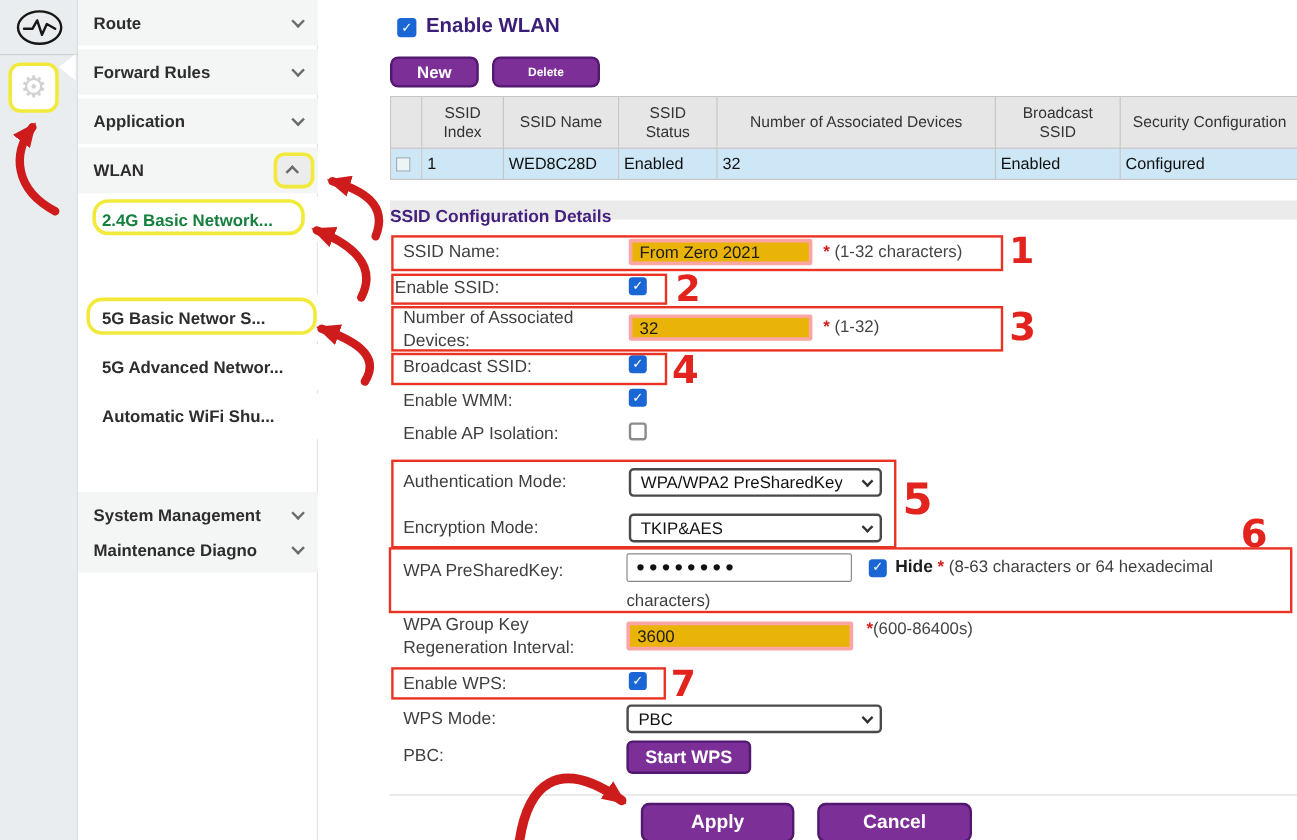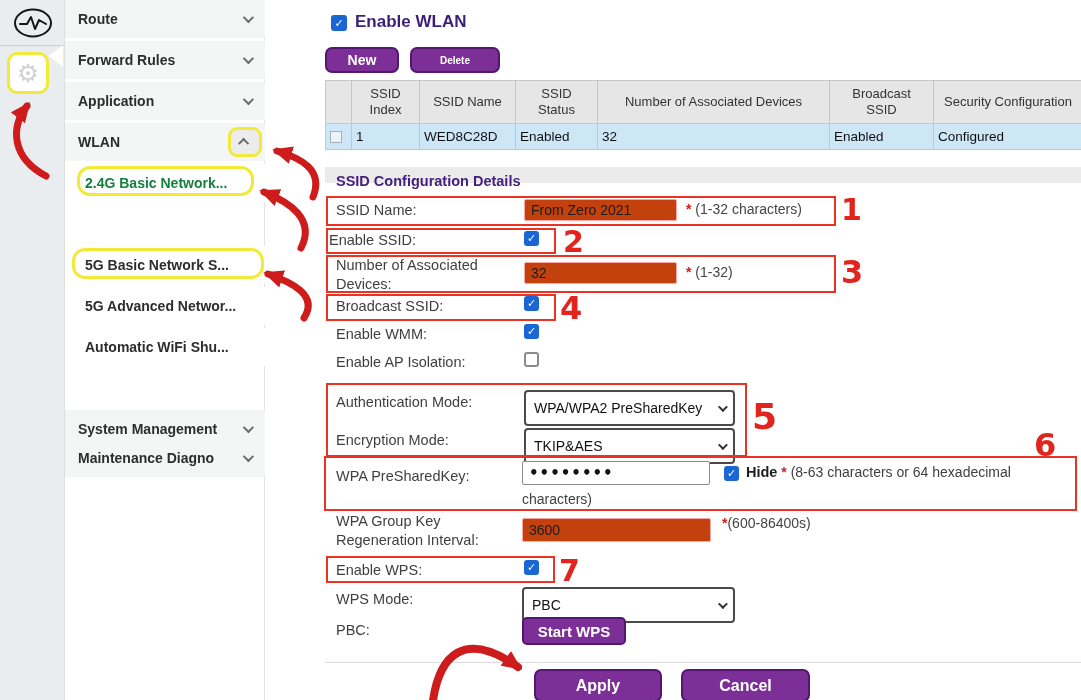--- a/index.html
+++ b/index.html
@@ -39,27 +39,27 @@
   .pbtn { background:#7b2f97; border:2px solid #52186f; border-radius:7px; color:#fff; font-weight:bold; display:flex; align-items:center; justify-content:center; cursor:pointer; }
   .btn-new { position:absolute; left:325px; top:47px; width:74px; height:26px; font-size:14px; }
   .btn-delete { position:absolute; left:410px; top:47px; width:90px; height:26px; font-size:10px; }
 
   
   .ssid-table { position:absolute; left:325px; top:80px; width:757px; border-collapse:collapse; table-layout:fixed; }
   .ssid-table th { background:#e6e6e6; color:#333; font-weight:normal; font-size:13px; height:43px; border:1px solid #c6c6c6; text-align:center; line-height:1.25; padding:0 7px; }
   .ssid-table td { background:#cde7f7; color:#101010; font-size:13.5px; height:26px; border:1px solid #c6c6c6; padding:0 4px; }
   .row-cb { width:12px; height:12px; background:#eef3f6; border:1px solid #9fb2bc; display:inline-block; vertical-align:middle; }
 
-  .config-header { position:absolute; left:325px; top:167px; width:756px; height:16px; background:#ebebeb; line-height:28px; padding-left:11px; color:#45207e; font-weight:bold; font-size:14.5px; }
+  .config-header { position:absolute; left:325px; top:167px; width:756px; height:16px; background:#ebebeb; line-height:28px; color:#45207e; font-weight:bold; font-size:14.5px; }
 
   .flabel { position:absolute; color:#3f3f3f; font-size:14.5px; }
-  .tin { position:absolute; border:1px solid #fca5a5; border-radius:2px; font-family:"Liberation Sans",sans-serif; font-size:14px; color:#1c1c1c; padding:0 6px; background:#c2410c; }
+  .tin { position:absolute; border:3px solid #fca5a5; border-radius:2px; font-family:"Liberation Sans",sans-serif; font-size:14px; color:#1c1c1c; padding:0 6px; background:#eab308; }
   .starhint { position:absolute; font-size:14px; color:#454545; }
   .star { color:#d0201c; font-weight:bold; }
-  .sel { position:absolute; height:36px; border:2px solid #4a4a4a; border-radius:4px; background:#fff; display:flex; align-items:center; justify-content:space-between; padding:0 8px; font-size:14px; color:#111; }
+  .sel { position:absolute; height:24px; border:2px solid #4a4a4a; border-radius:4px; background:#fff; display:flex; align-items:center; justify-content:space-between; padding:0 8px; font-size:14px; color:#111; }
   .sel .val { overflow:hidden; white-space:nowrap; }
   .sel .chev { width:7px; height:7px; border-color:#333; }
 
   .psk-flow { position:absolute; left:522px; top:459px; width:560px; line-height:27px; font-size:14px; color:#3f3f3f; }
   .psk-flow .tin-inline { display:inline-block; width:188px; height:24px; border:1px solid #8a8a8a; border-radius:2px; font-size:15px; font-weight:bold; letter-spacing:1px; color:#111; padding:0 6px; vertical-align:middle; background:#fff; font-family:"DejaVu Sans",sans-serif; }
   .cb-inline { display:inline-flex; width:15px; height:15px; border-radius:3px; background:#1a66d4; align-items:center; justify-content:center; margin:0 7px 0 14px; vertical-align:middle; }
   .cb-inline::after { content:"\2713"; color:#fff; font-size:11px; font-weight:bold; }
   .hide-lab { font-weight:bold; color:#1d1d1d; font-size:14.5px; }
 
   .btn-startwps { position:absolute; left:522px; top:617px; width:104px; height:28px; font-size:15px; border-radius:5px; }
@@ -121,21 +121,21 @@
     <div class="nav-item nav-section" style="top:123px">
       <span>WLAN</span>
       <span class="chev-box">
           <span class="chev chev-up"></span>
         </span>
     </div>
     <div class="nav-item nav-sub nav-sel" style="top:164px">
         <span>2.4G Basic Network...</span>
       </div>
     <div class="nav-item nav-sub" style="top:246px">
-        <span>5G Basic Network S...</span>
+        <span>5G Basic Networ S...</span>
       </div>
     <div class="nav-item nav-sub" style="top:287px">
         <span>5G Advanced Networ...</span>
       </div>
     <div class="nav-item nav-sub" style="top:328px">
         <span>Automatic WiFi Shu...</span>
       </div>
     <div class="nav-item nav-section" style="top:410px">
         <span>System Management</span>
         <span class="chev chev-down"></span>

